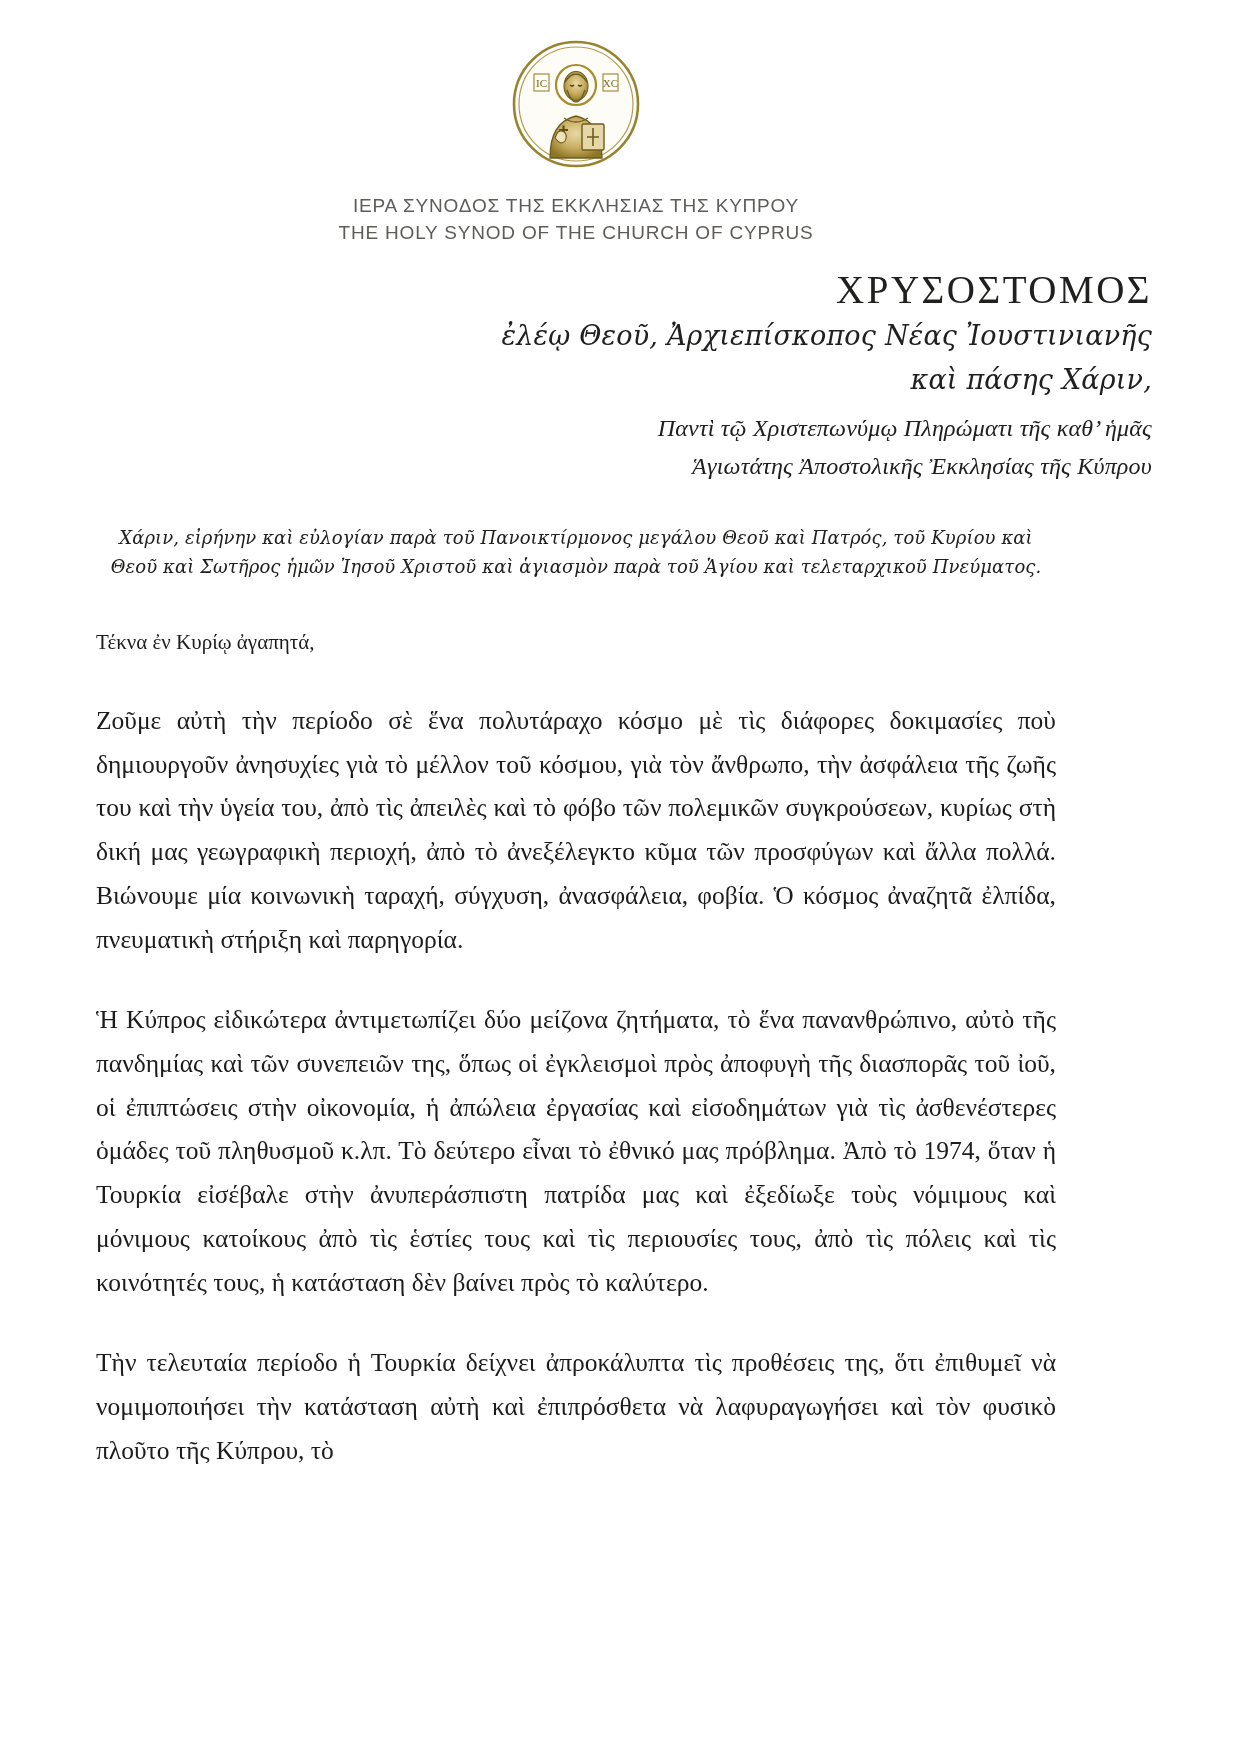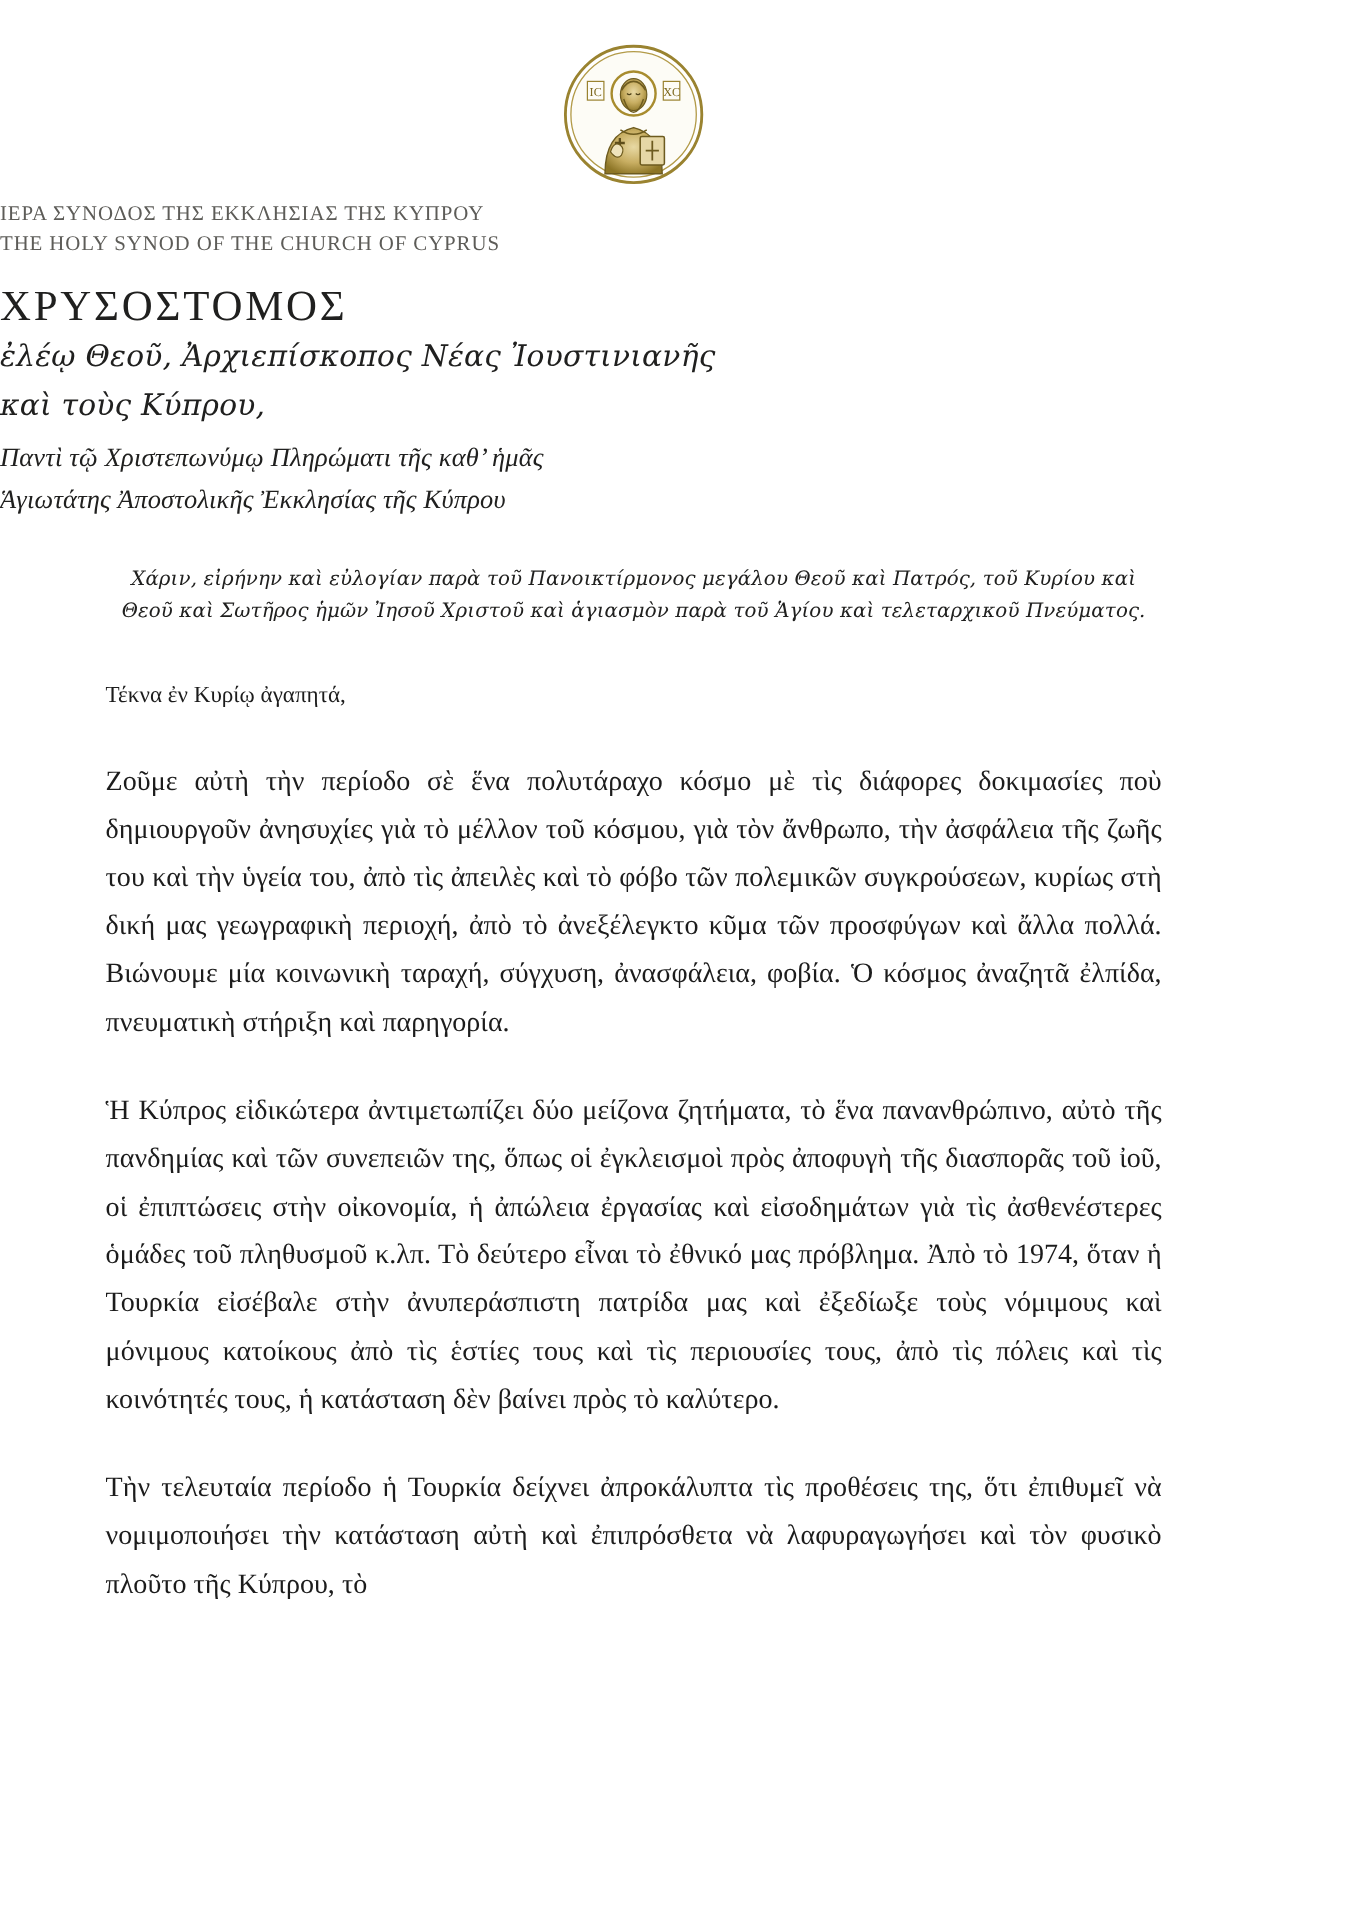--- a/index.html
+++ b/index.html
@@ -32,36 +32,36 @@
   }
   .emblem {
     width: 132px;
     height: 132px;
     position: relative;
   }
   .emblem svg { display: block; }
 
   
   .synod-header {
-    text-align: left;
-    margin-top: 12px;
+    text-align: center;
+    margin-top: 23px;
     color: #5d5c58;
-    font-family: Liberation Serif, serif;
+    font-family: Liberation Sans, sans-serif;
   }
   .synod-header .line {
     font-size: 19px;
     letter-spacing: 0.8px;
     line-height: 1.42;
     font-variant: small-caps;
     white-space: nowrap;
   }
 
   
   .title-block {
-    text-align: left;
+    text-align: right;
     margin-top: 22px;
     color: #20201f;
   }
   .archbishop-name {
     font-size: 39px;
     letter-spacing: 2.5px;
     line-height: 1.1;
     font-family: "Liberation Serif", "DejaVu Serif", serif;
   }
   .title-line {
@@ -159,21 +159,21 @@
   </div>
 
   <div class="synod-header">
     <div class="line">ΙΕΡΑ ΣΥΝΟΔΟΣ ΤΗΣ ΕΚΚΛΗΣΙΑΣ ΤΗΣ ΚΥΠΡΟΥ</div>
     <div class="line">THE HOLY SYNOD OF THE CHURCH OF CYPRUS</div>
   </div>
 
   <div class="title-block">
     <div class="archbishop-name">ΧΡΥΣΟΣΤΟΜΟΣ</div>
     <div class="title-line">ἐλέῳ Θεοῦ, Ἀρχιεπίσκοπος Νέας Ἰουστινιανῆς</div>
-    <div class="title-line">καὶ τοὺς Κύπρου,</div>
+    <div class="title-line">καὶ πάσης Χάριν,</div>
     <div class="title-gap"></div>
     <div class="title-line smaller">Παντὶ τῷ Χριστεπωνύμῳ Πληρώματι τῆς καθ’ ἡμᾶς</div>
     <div class="title-line smaller">Ἁγιωτάτης Ἀποστολικῆς Ἐκκλησίας τῆς Κύπρου</div>
   </div>
 
   <div class="salutation">Χάριν, εἰρήνην καὶ εὐλογίαν παρὰ τοῦ Πανοικτίρμονος μεγάλου Θεοῦ καὶ Πατρός, τοῦ Κυρίου καὶ Θεοῦ καὶ Σωτῆρος ἡμῶν Ἰησοῦ Χριστοῦ καὶ ἁγιασμὸν παρὰ τοῦ Ἁγίου καὶ τελεταρχικοῦ Πνεύματος.</div>
 
   <div class="body-block">
     <div class="addressee">Τέκνα ἐν Κυρίῳ ἀγαπητά,</div>
     <p class="para first">Ζοῦμε αὐτὴ τὴν περίοδο σὲ ἕνα πολυτάραχο κόσμο μὲ τὶς διάφορες δοκιμασίες ποὺ δημιουργοῦν ἀνησυχίες γιὰ τὸ μέλλον τοῦ κόσμου, γιὰ τὸν ἄνθρωπο, τὴν ἀσφάλεια τῆς ζωῆς του καὶ τὴν ὑγεία του, ἀπὸ τὶς ἀπειλὲς καὶ τὸ φόβο τῶν πολεμικῶν συγκρούσεων, κυρίως στὴ δική μας γεωγραφικὴ περιοχή, ἀπὸ τὸ ἀνεξέλεγκτο κῦμα τῶν προσφύγων καὶ ἄλλα πολλά. Βιώνουμε μία κοινωνικὴ ταραχή, σύγχυση, ἀνασφάλεια, φοβία. Ὁ κόσμος ἀναζητᾶ ἐλπίδα, πνευματικὴ στήριξη καὶ παρηγορία.</p>

